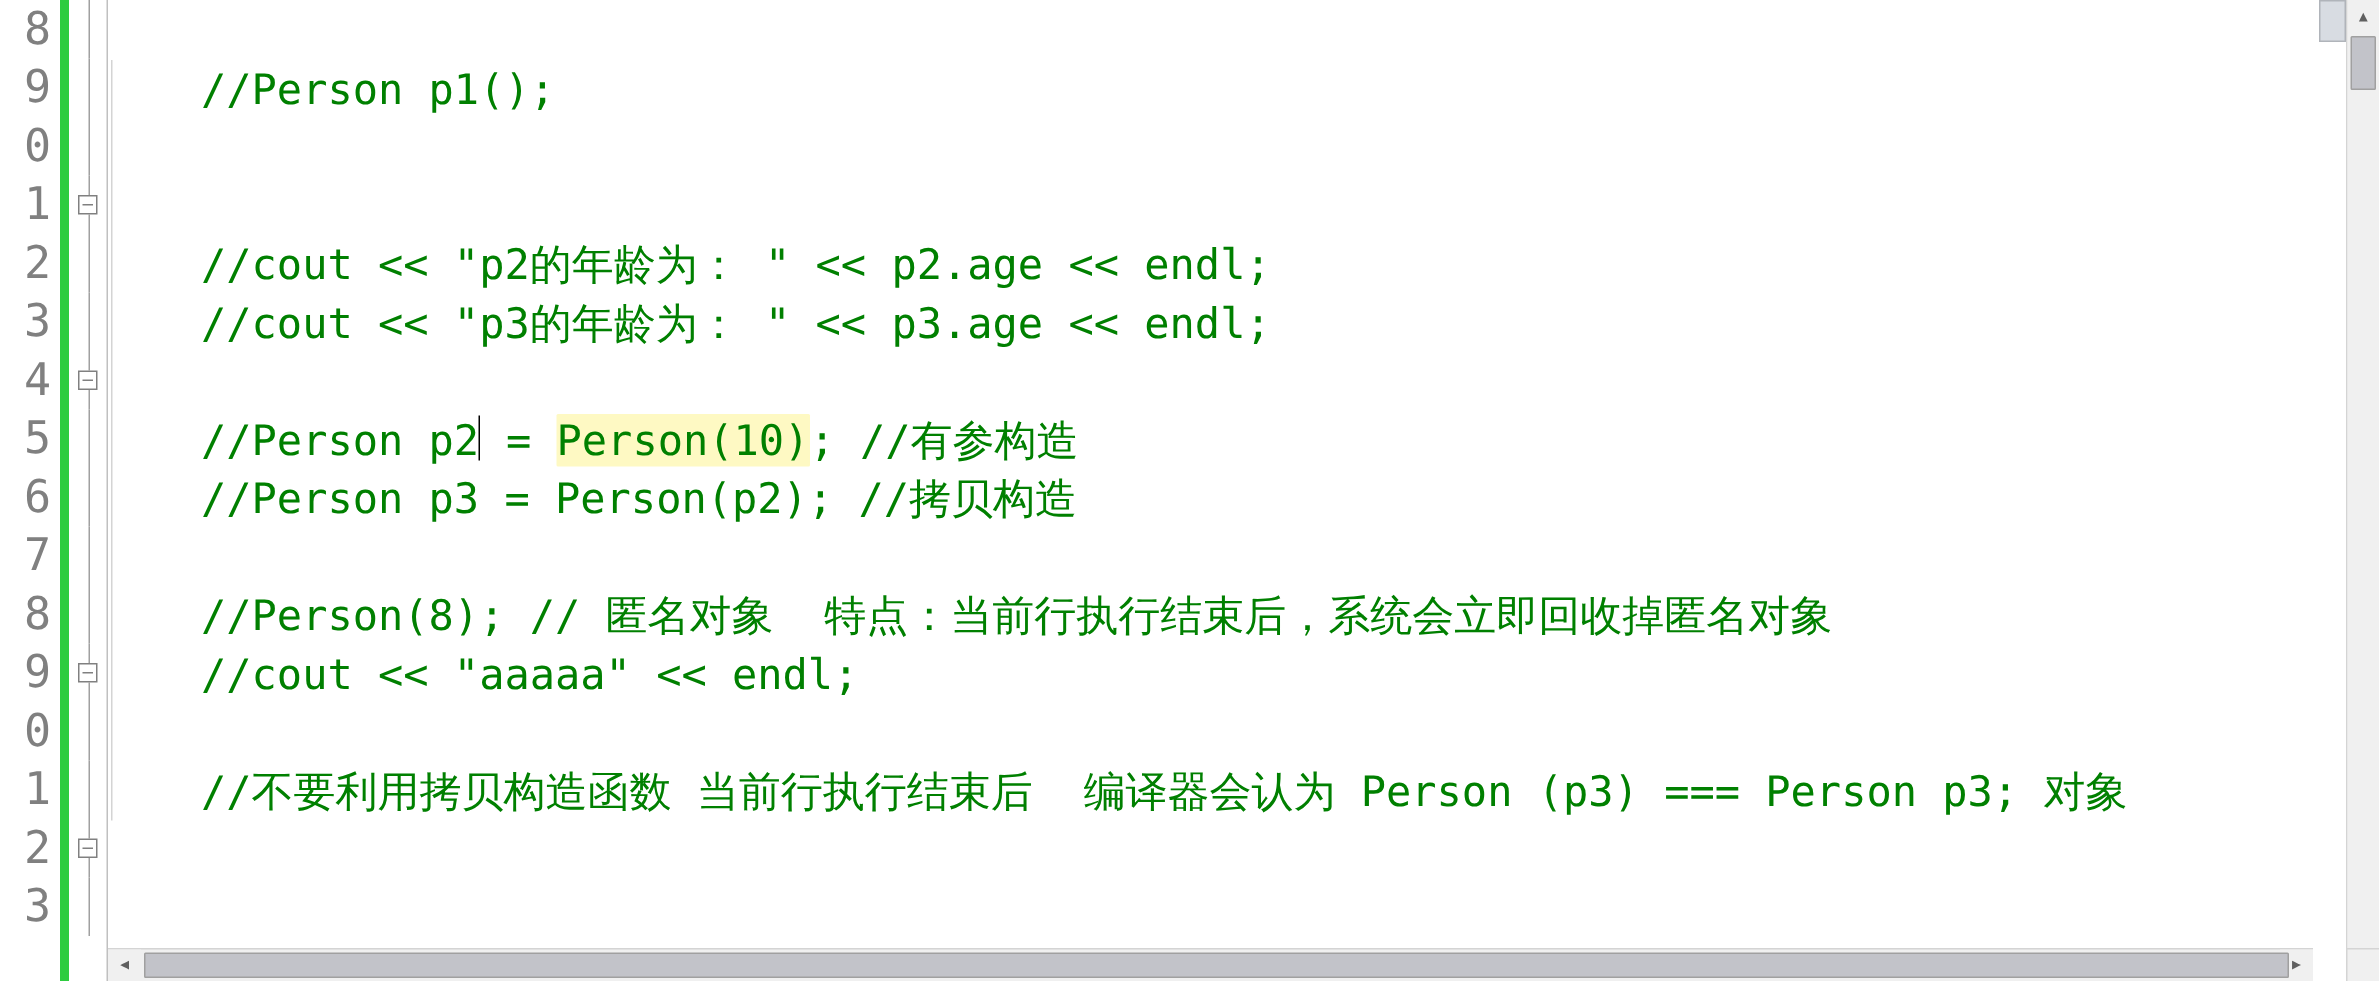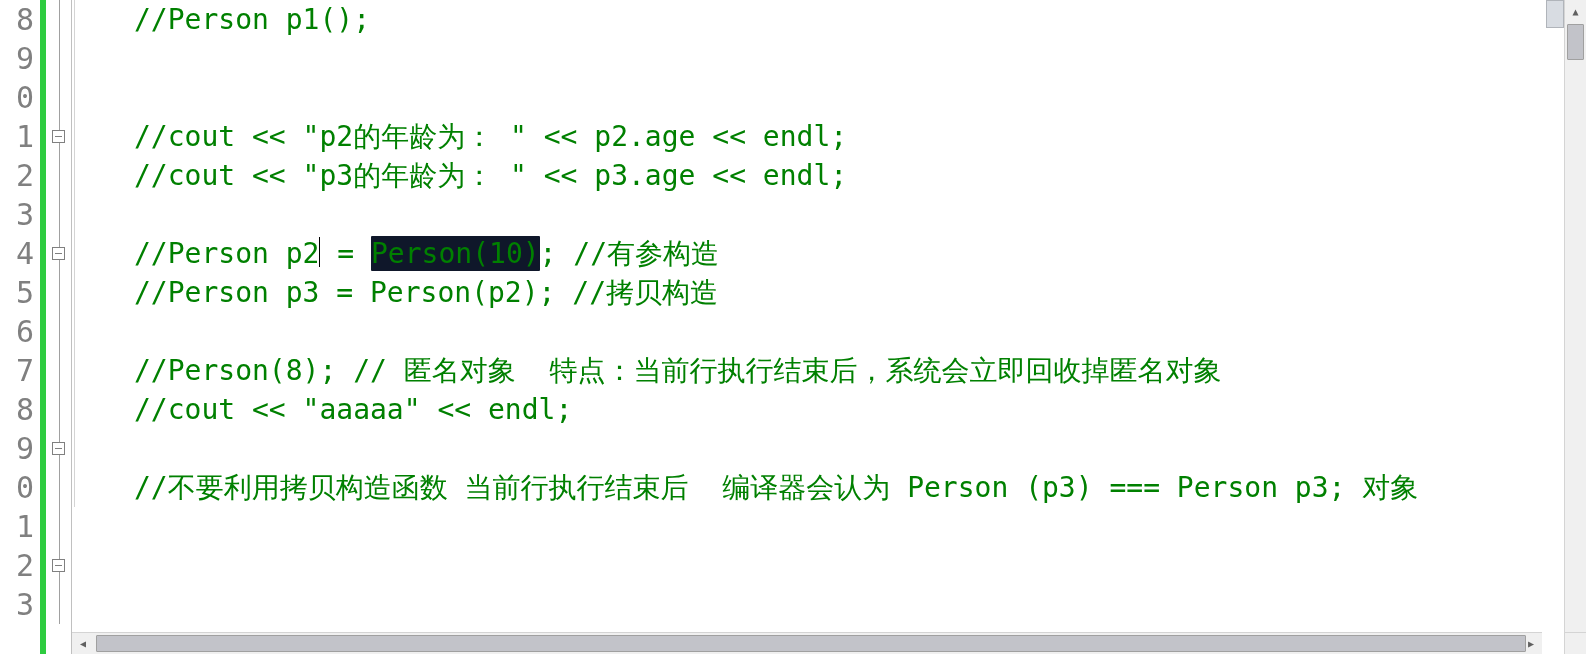--- a/index.html
+++ b/index.html
@@ -68,40 +68,41 @@
   }
   .code-area {
     flex: 1;
     background: #fff;
     position: relative;
     overflow: hidden;
   }
   .code-inner {
     position: relative;
     padding-left: 12px;
+    margin-top: 40px;
   }
   .line {
     height: 39px;
     display: flex;
     align-items: center;
     font-size: 28px;
     white-space: pre;
     position: relative;
   }
   .indent-guide {
     position: absolute;
     width: 1px;
     background: #d4d4d4;
     top: 0;
     bottom: 0;
   }
   .ig1 { left: 2px; }
   .comment { color: #008000; }
   .highlight {
-    background: #0f172a;
+    background: #fef9c3;
     border-radius: 1px;
     padding: 1px 0;
   }
   .text-caret {
     display: inline-block;
     width: 1px;
     height: 30px;
     background: #000;
     vertical-align: middle;
     position: relative;

